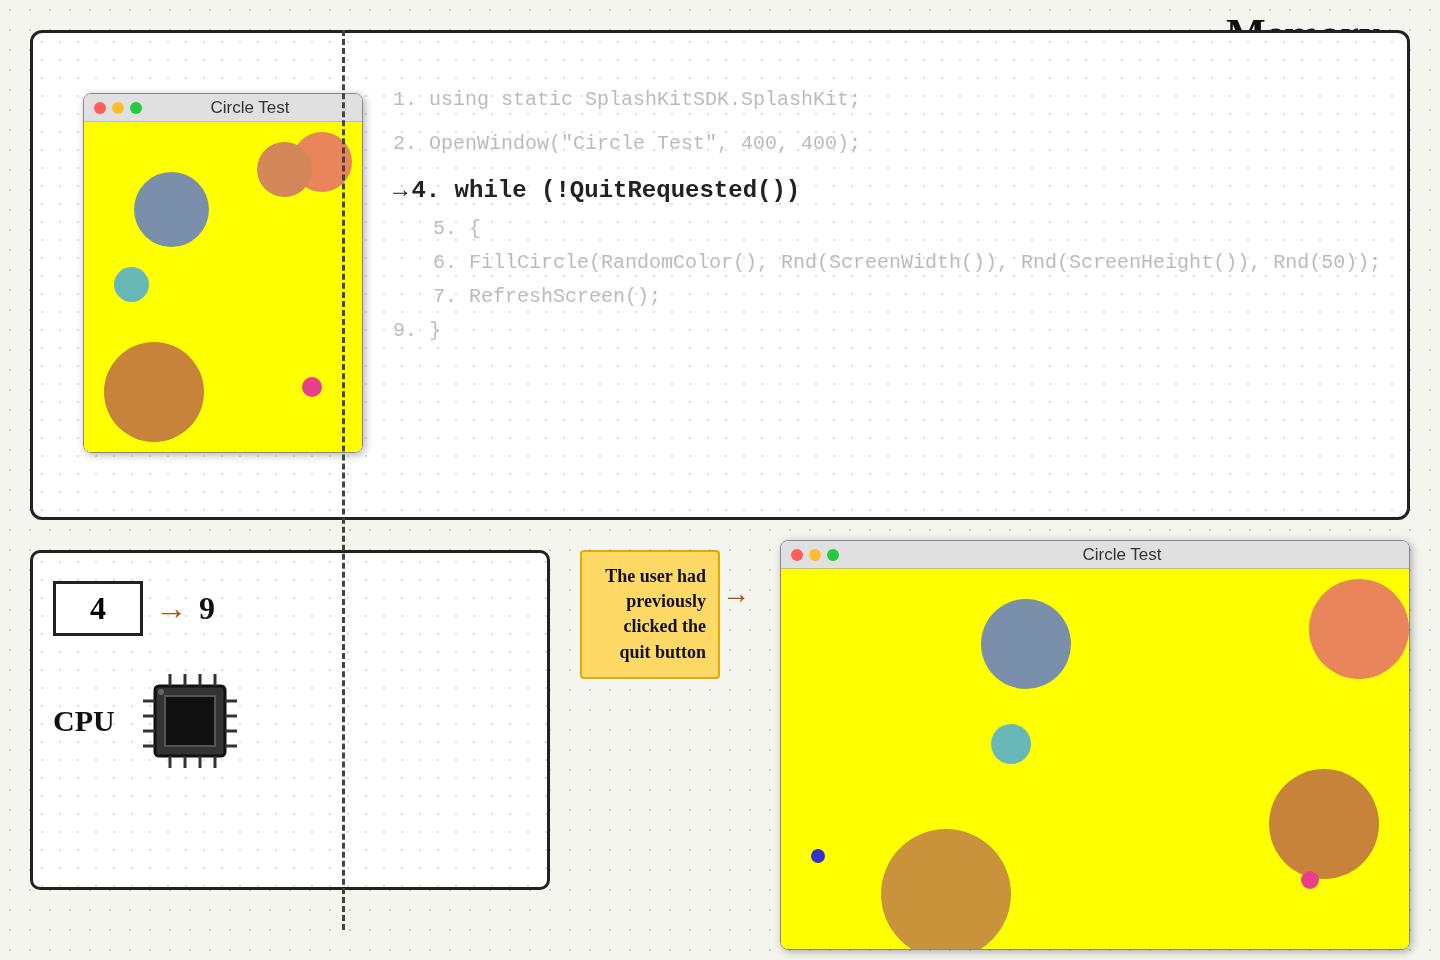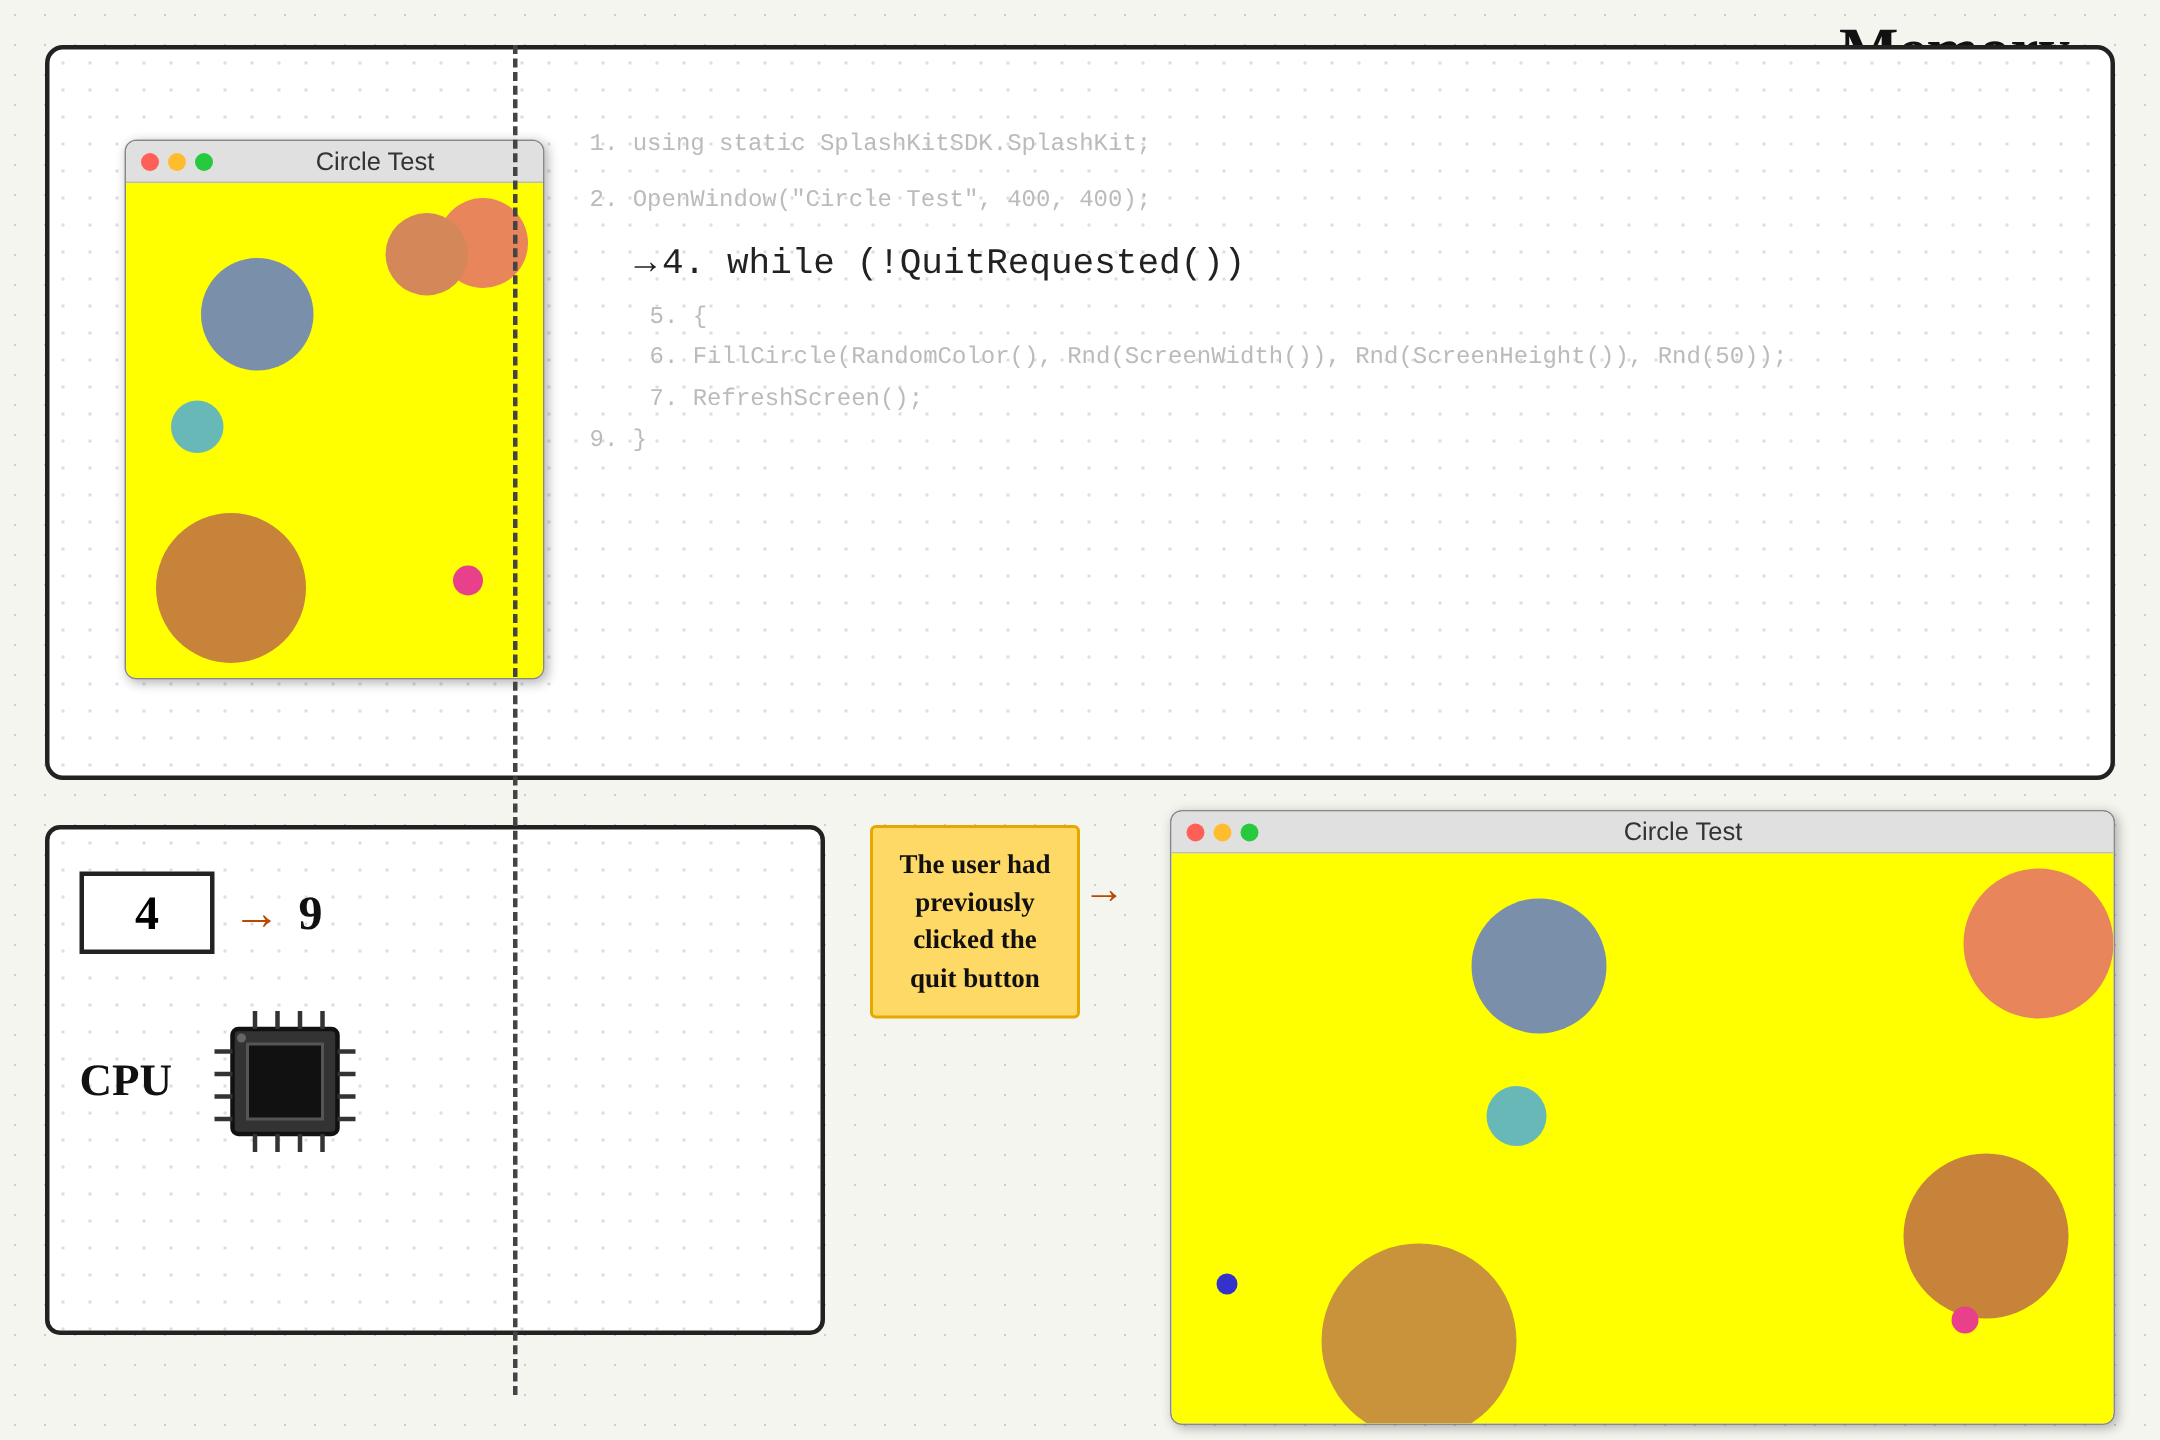--- a/index.html
+++ b/index.html
@@ -40,31 +40,30 @@
     }
 
     
     .code-area {
       position: absolute;
       top: 50px;
       left: 360px;
       right: 30px;
     }
     .code-line {
-      font-size: 16px;
+      font-size: 20px;
       color: #bbb;
       line-height: 1.7;
       font-family: 'Courier New', monospace;
       white-space: nowrap;
     }
     .code-line.highlighted {
       color: #222;
-      font-weight: normal;
+      font-weight: bold;
       font-size: 24px;
-      margin-left: 30px;
     }
     .code-line.indented {
       padding-left: 40px;
     }
     .arrow-indicator {
       color: #222;
       margin-right: 4px;
     }
     .dashed-line-vertical {
       position: absolute;
@@ -197,21 +196,21 @@
       top: 0;
       left: 10px;
       width: 140px;
       background: #ffd966;
       border: 2px solid #e6a800;
       border-radius: 4px;
       padding: 12px;
       font-size: 18px;
       font-weight: bold;
       color: #111;
-      text-align: center;
+      text-align: right;
       line-height: 1.4;
       z-index: 20;
     }
     .tooltip-arrow {
       position: absolute;
       top: 28px;
       left: 152px;
       font-size: 28px;
       color: #b84a00;
       z-index: 20;

